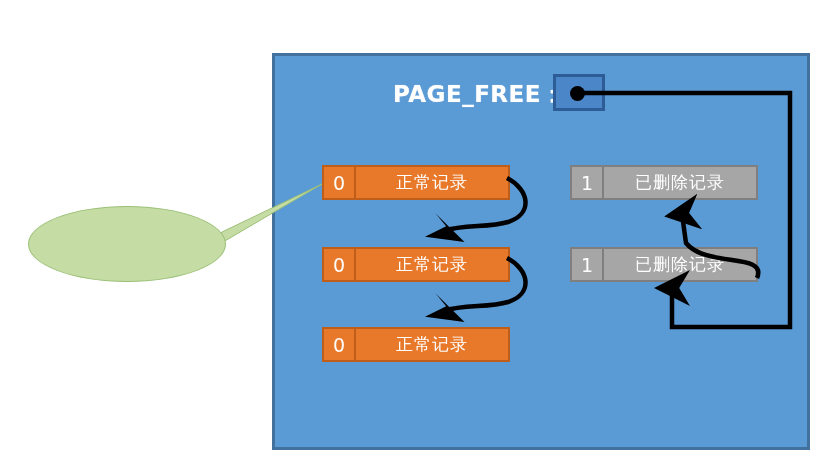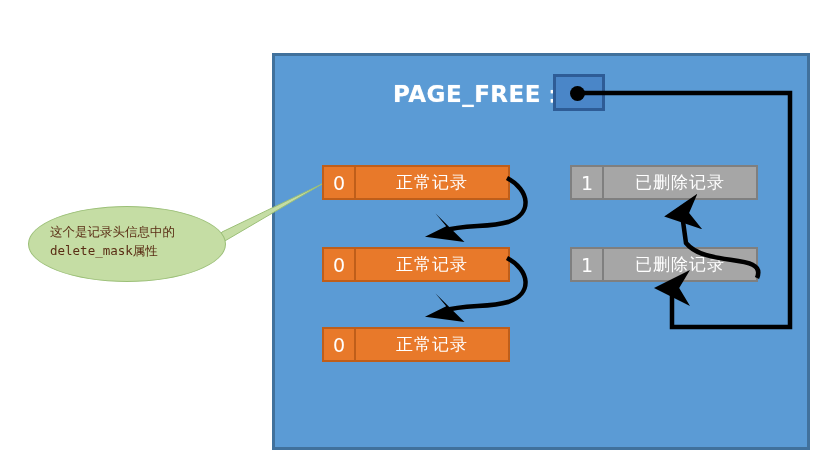--- a/index.html
+++ b/index.html
@@ -192,16 +192,14 @@
     <path d="M 757,278 C 768,252 706,268 686,243 L 682,214" fill="none" stroke="#000000" stroke-width="4.5" fill-rule="nonzero" stroke-linecap="butt" marker-end="url(#arrowUp)"></path>
 
     <path d="M 507,178 C 530,190 533,214 508,222 C 488,228 465,224 443,231" fill="none" stroke="#000000" stroke-width="4.5" stroke-linecap="butt" marker-end="url(#arrowLeftDown)"></path>
 
     <path d="M 507,258 C 530,270 533,294 508,302 C 488,308 465,304 443,311" fill="none" stroke="#000000" stroke-width="4.5" stroke-linecap="butt" marker-end="url(#arrowLeftDown)"></path>
 
     <path d="M 222,232 L 322,184 L 206,252 Z" fill="#C5DDA4" stroke="#9BBF77" stroke-width="1"></path>
   </svg>
 
   <div id="callout-bubble"></div>
-  <div id="callout-text">这个是记录头信息中的
-delete_mask属性</div>
 
 </div>
 
 </body></html>

